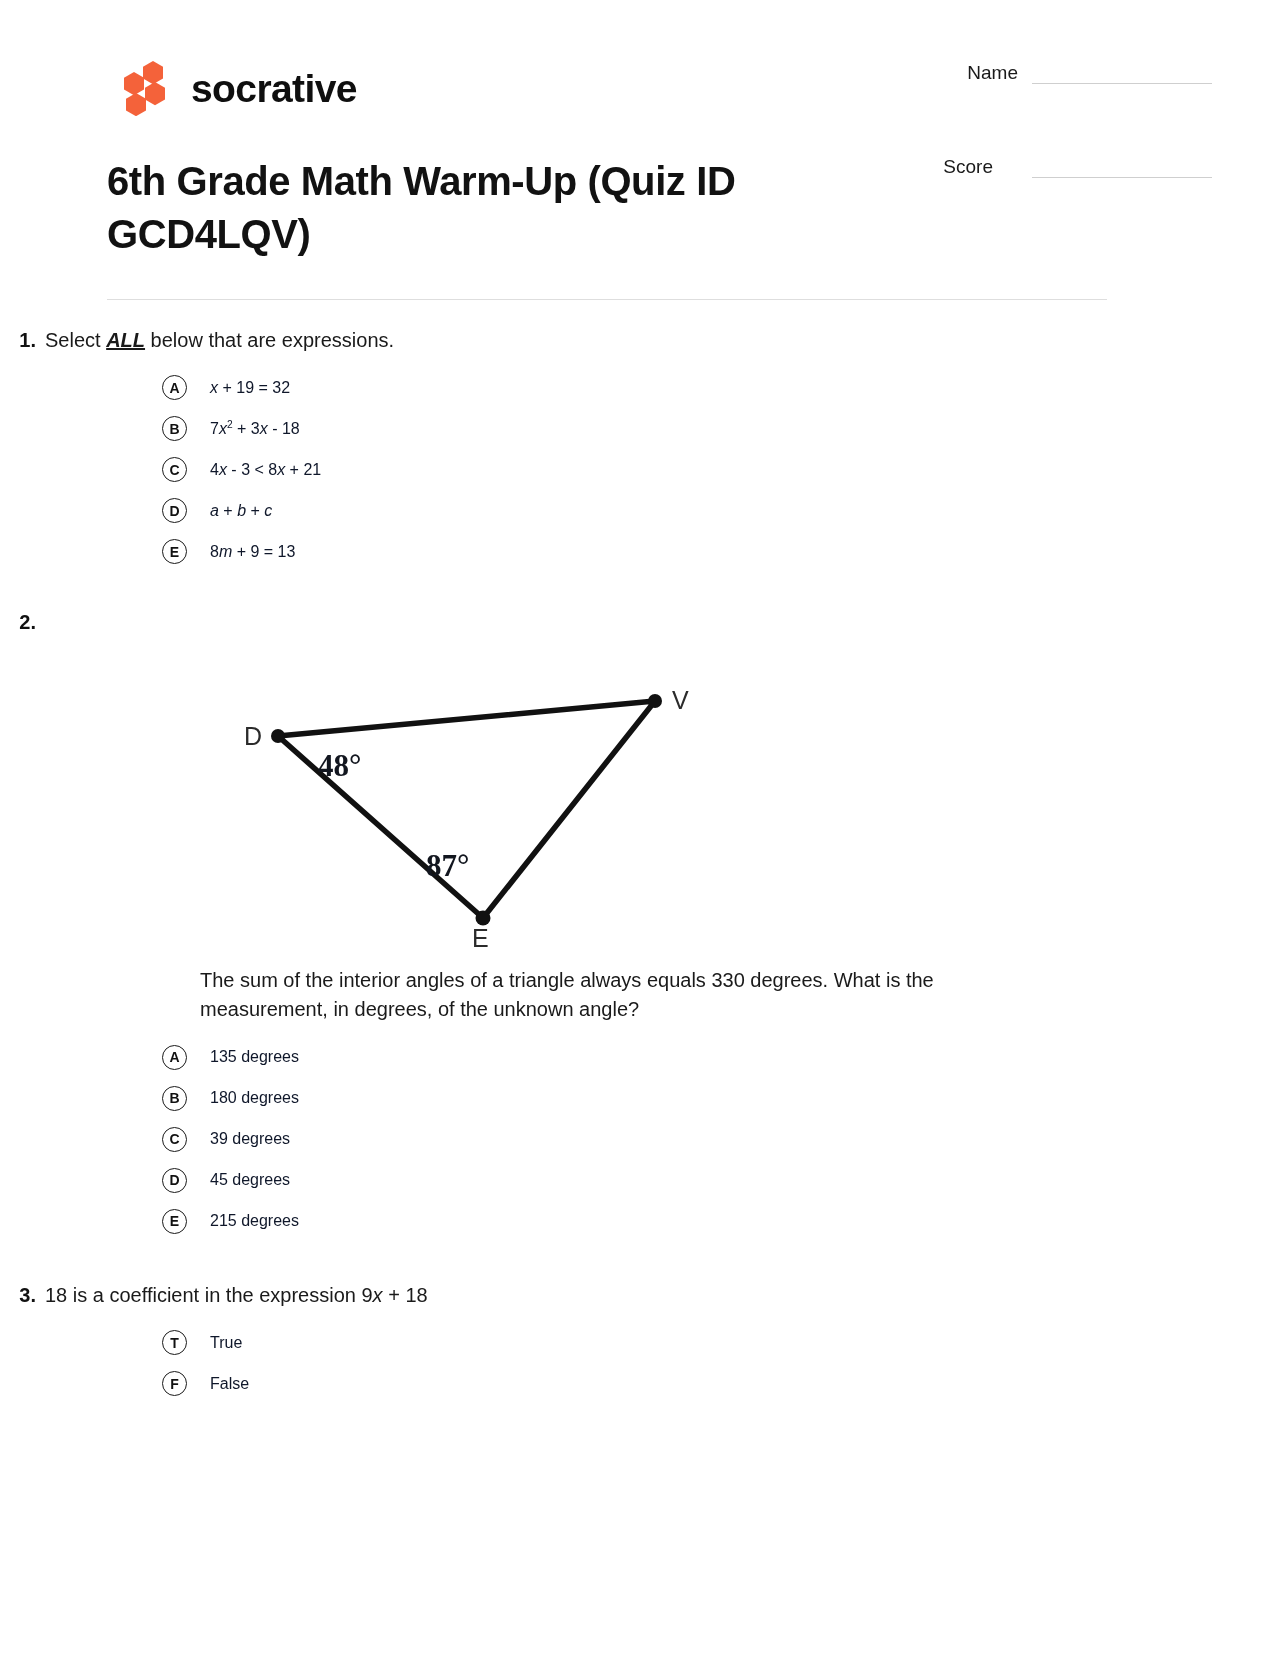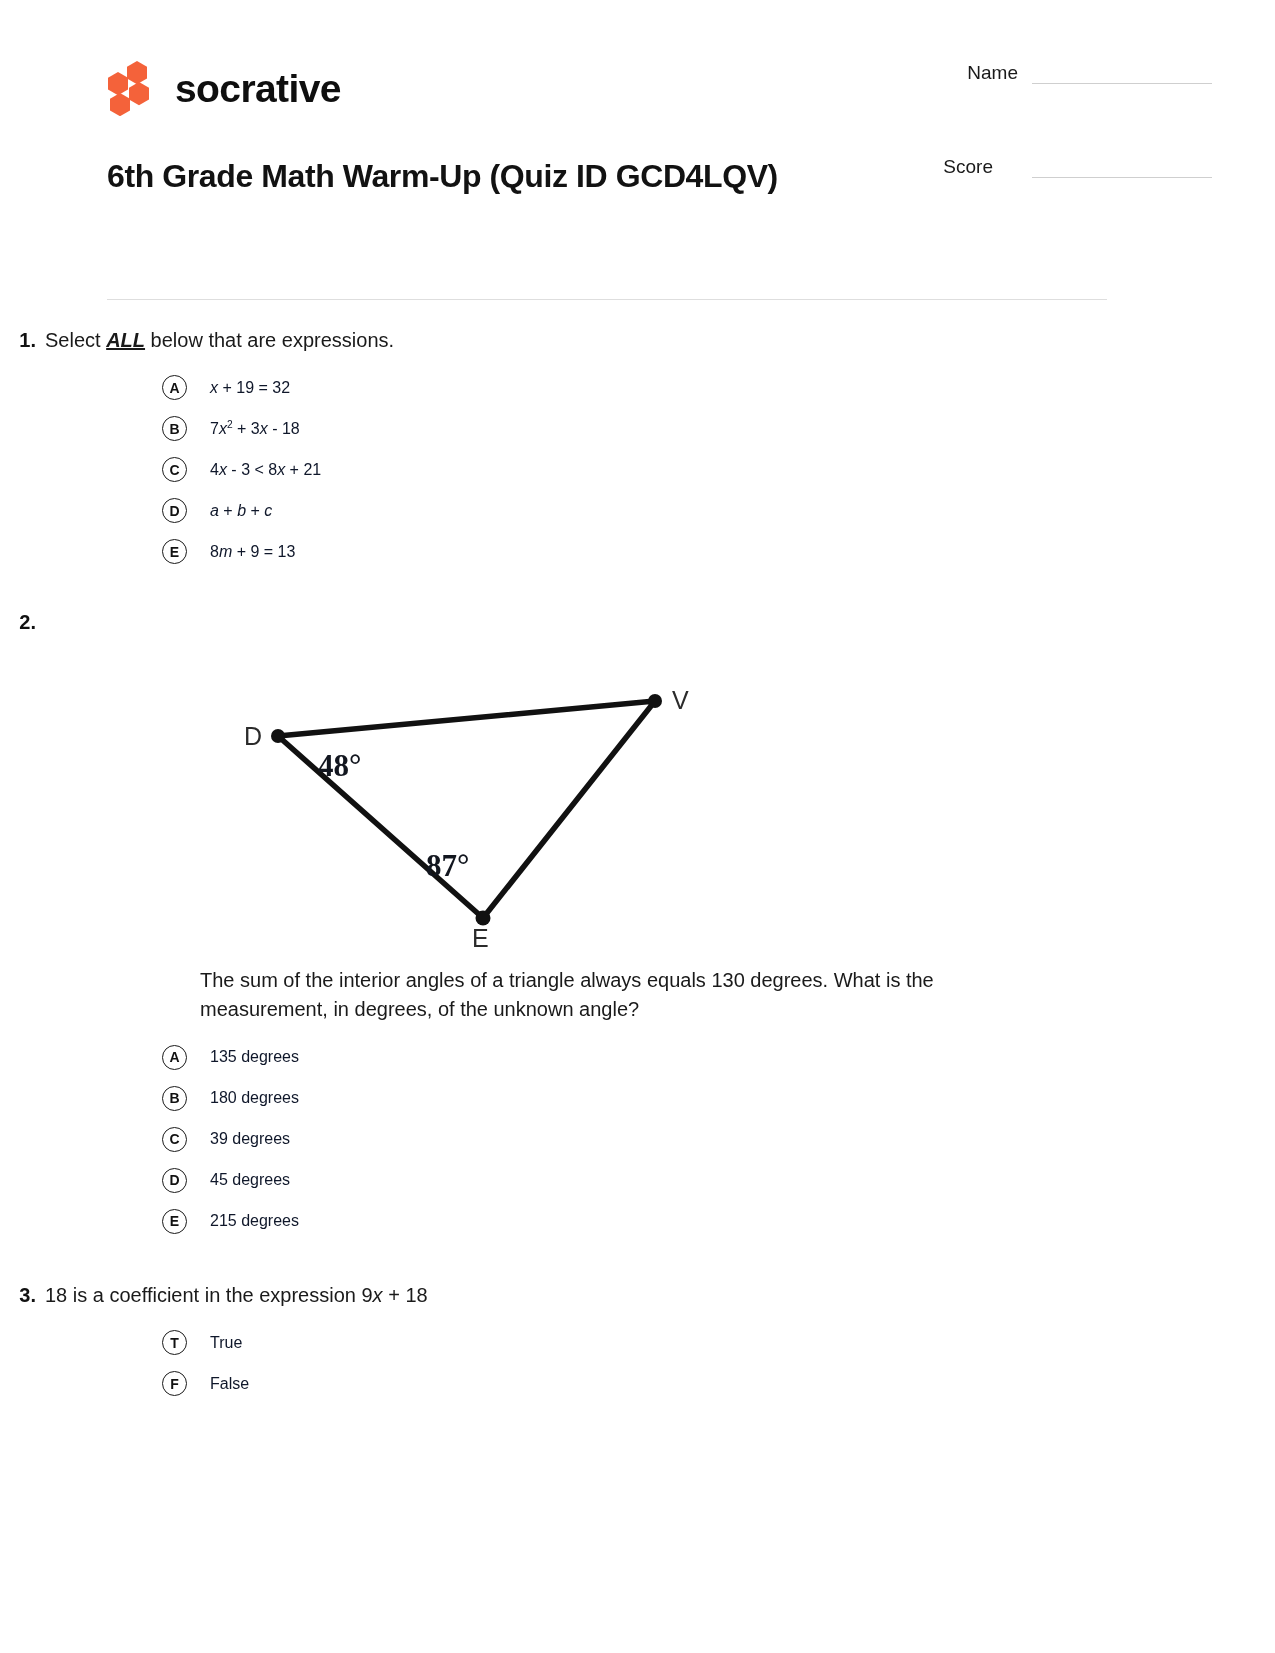--- a/index.html
+++ b/index.html
@@ -17,21 +17,21 @@
   .page { padding: 0; position: relative; width: 1275px; height: 1653px; }
 
   
   .header {
     position: absolute;
     left: 107px;
     top: 52px;
     width: 1000px;
     height: 100px;
   }
-  .brand { position: absolute; left: 0; top: 8px; display: flex; align-items: center; gap: 16px; }
+  .brand { position: absolute; left: 16px; top: 8px; display: flex; align-items: center; gap: 16px; }
   .logo { width: 52px; height: 56px; position: relative; }
   .wordmark {
     font-size: 39px;
     font-weight: 700;
     letter-spacing: -0.6px;
     color: #0f0f0f;
     line-height: 1;
   }
 
   .meta { position: absolute; left: 765px; top: 0px; width: 340px; }
@@ -46,21 +46,21 @@
   }
   .meta-line { width: 180px; border-bottom: 1.6px solid #cfcfcf; height: 22px; }
   .meta-score { margin-top: 62px; gap: 25px; }
 
   
   .title {
     position: absolute;
     left: 107px;
     top: 155px;
     width: 730px;
-    font-size: 32px;
+    font-size: 40px;
     font-weight: 700;
     line-height: 1.32;
     letter-spacing: -0.4px;
     color: #121212;
   }
 
   .rule {
     position: absolute;
     left: 107px;
     top: 299px;
@@ -223,21 +223,21 @@
           <circle cx="455" cy="53" r="7" fill="#111111"></circle>
           <circle cx="283" cy="270" r="7.5" fill="#111111"></circle>
           <text class="vlabel" x="44" y="97">D</text>
           <text class="vlabel" x="472" y="61">V</text>
           <text class="vlabel" x="272" y="299">E</text>
           <text class="anglabel" x="118" y="128">48°</text>
           <text class="anglabel" x="226" y="228">87°</text>
         </svg>
       </div>
 
-      <div class="q2-stem">The sum of the interior angles of a triangle always equals 130 degrees. What is the measurement, in degrees, of the unknown angle?</div>
+      <div class="q2-stem">The sum of the interior angles of a triangle always equals 330 degrees. What is the measurement, in degrees, of the unknown angle?</div>
 
       <div class="options">
         <div class="opt">
           <span class="bubble-cell">
             <span class="bubble">A</span>
           </span>
           <span class="opt-text">135 degrees</span>
         </div>
         <div class="opt">
           <span class="bubble-cell">

